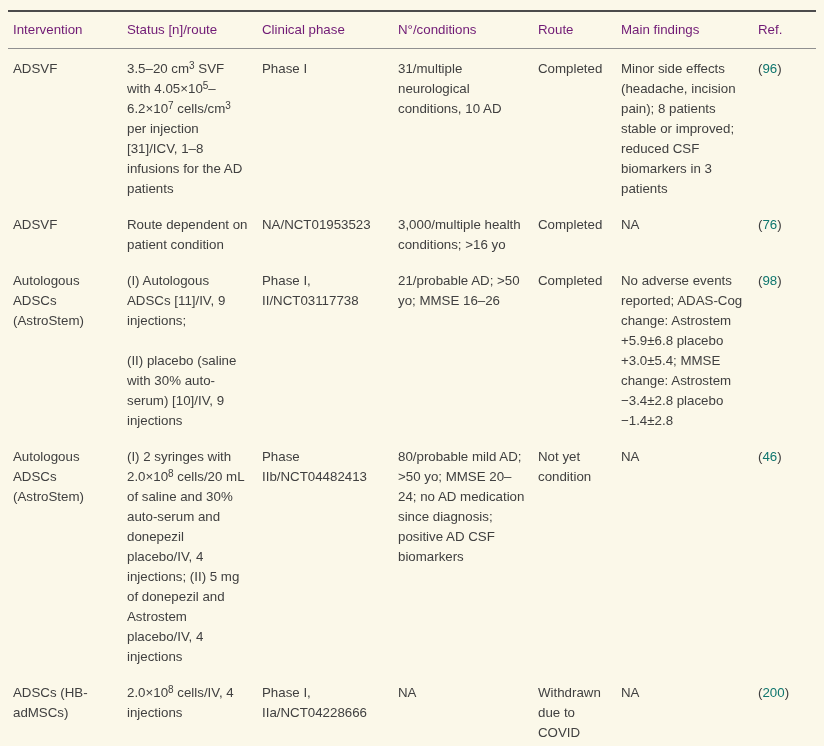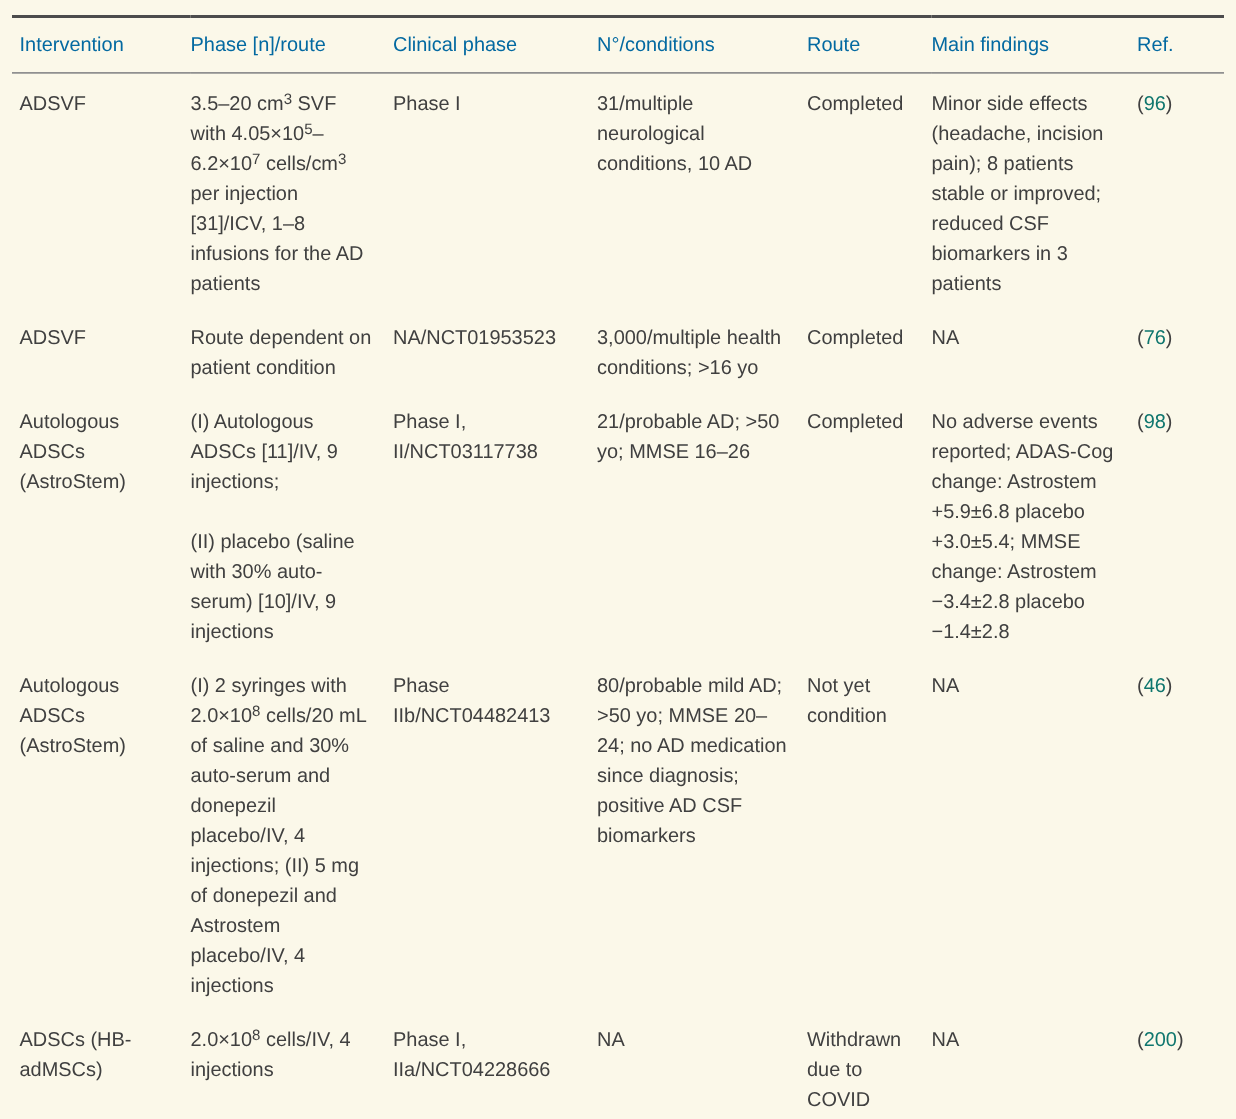--- a/index.html
+++ b/index.html
@@ -22,21 +22,21 @@
     table-layout: fixed;
     width: 808px;
     border-top: 2px solid #4c4c4c;
   }
   th {
     text-align: left;
     font-weight: 400;
     vertical-align: top;
     padding: 8px 10px 8px 0;
     border-bottom: 1px solid #909090;
-    color: #0369a1;
+    color: #701a75;
   }
   td {
     vertical-align: top;
     padding: 8px 10px 8px 0;
   }
   tbody tr:first-child td { padding-top: 10px; }
   th.col-intervention, td.col-intervention { padding-left: 5px; }
   td.col-dosage   { padding-right: 11px; }
   td.col-findings { padding-right: 7px; }
   th.col-ref, td.col-ref { padding-right: 0; }
@@ -63,21 +63,21 @@
       <col style="width:135px">
       <col style="width:136px">
       <col style="width:140px">
       <col style="width:83px">
       <col style="width:137px">
       <col style="width:58px">
   </colgroup>
   <thead>
     <tr>
       <th class="col-intervention" data-bind="table.columns.0">Intervention</th>
-      <th class="col-dosage" data-bind="table.columns.1">Phase [n]/route</th>
+      <th class="col-dosage" data-bind="table.columns.1">Status [n]/route</th>
       <th class="col-phase" data-bind="table.columns.2">Clinical phase</th>
       <th class="col-conditions" data-bind="table.columns.3">N°/conditions</th>
       <th class="col-status" data-bind="table.columns.4">Route</th>
       <th class="col-findings" data-bind="table.columns.5">Main findings</th>
       <th class="col-ref" data-bind="table.columns.6">Ref.</th>
     </tr>
   </thead>
   <tbody>
     <tr>
       <td class="col-intervention" data-bind="table.rows.0.intervention">ADSVF</td>

